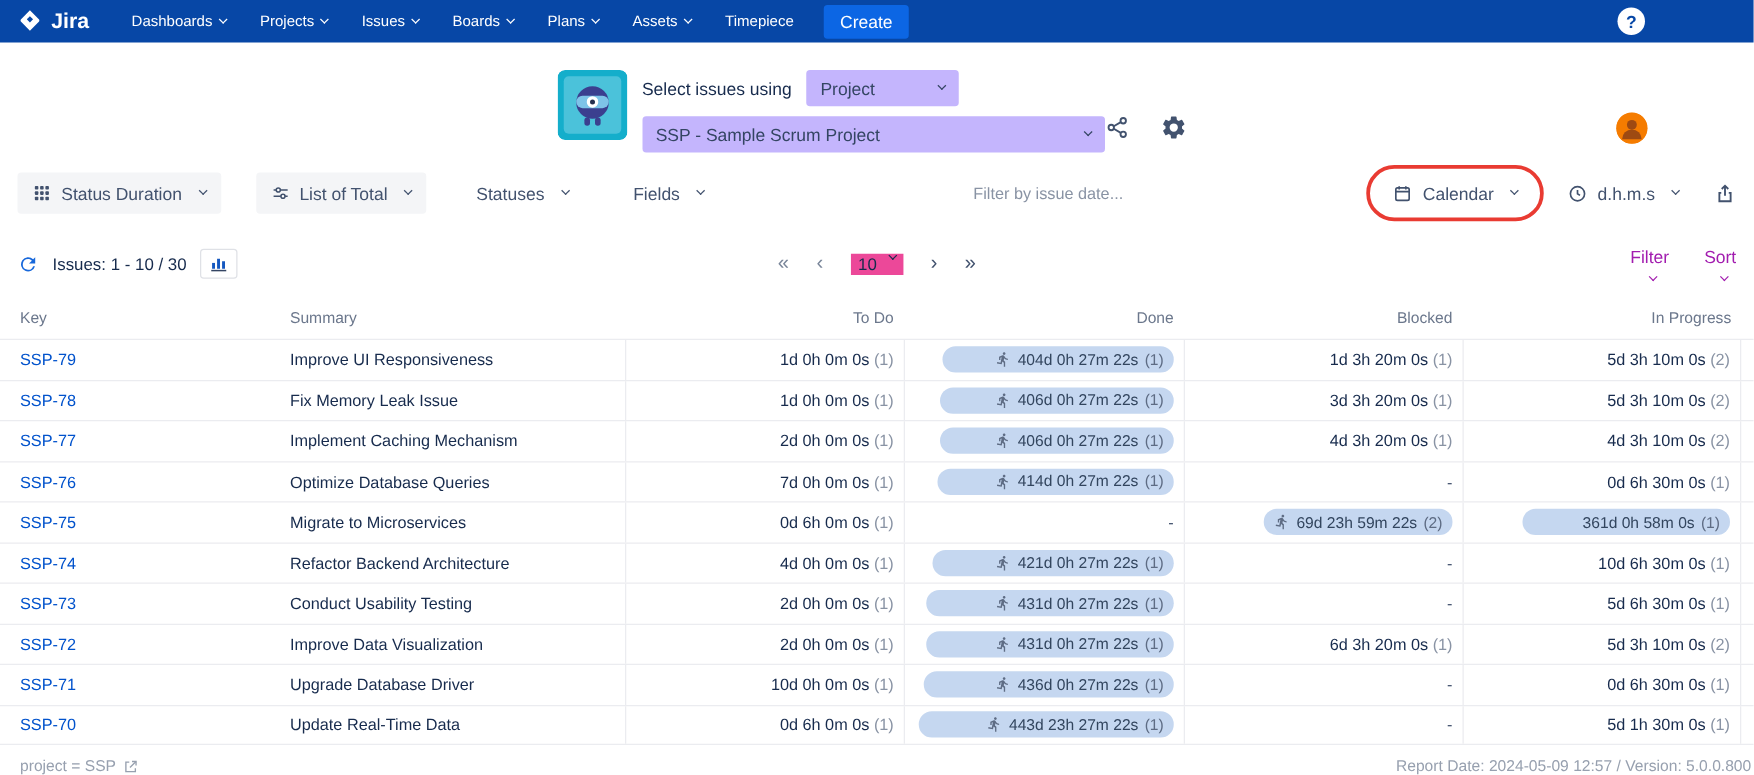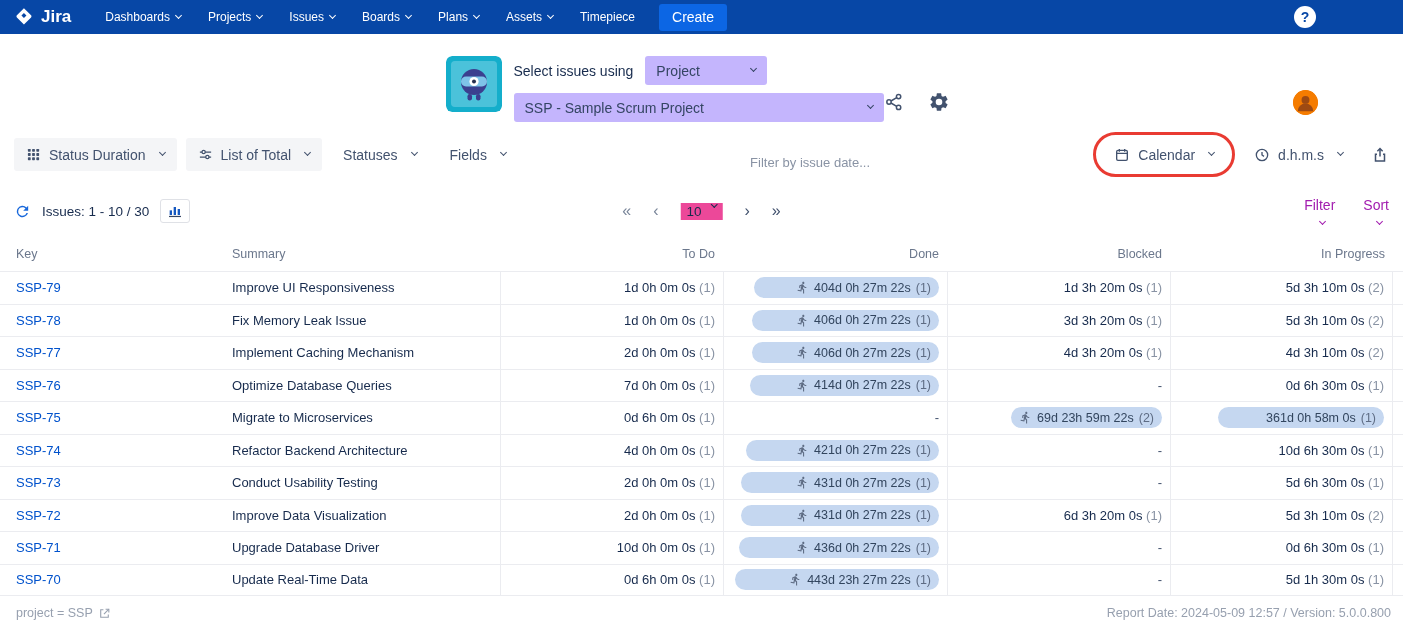--- a/index.html
+++ b/index.html
@@ -38,21 +38,21 @@
   .select-label{font-size:14px;color:var(--text-dark);}
   .drop{display:flex;align-items:center;justify-content:space-between;background:#c4b5fd;border:none;
         border-radius:3px;height:29px;padding:0 11px;font-size:14px;color:#344563;}
   .drop.small{width:122px;}
   .drop.wide{width:370px;margin-top:8px;margin-left:0;}
   .app-controls{display:flex;flex-direction:column;}
   .app-right{display:flex;gap:24px;padding-top:26px;padding-right:8px;}
   .icon-btn{background:none;border:none;padding:0;display:flex;align-items:center;}
 
   
-  .toolbar{display:flex;align-items:flex-end;margin-top:16px;padding:0 14px;gap:9px;position:relative;}
+  .toolbar{display:flex;align-items:center;margin-top:16px;padding:0 14px;gap:28px;position:relative;}
   .tbtn{display:flex;align-items:center;gap:8px;border:none;border-radius:3px;height:33px;
         font-size:14px;font-weight:500;color:#42526E;background:transparent;padding:0 12px;white-space:nowrap;}
   .tbtn.grey{background:#F4F5F7;}
   .date-filter{flex:1;}
   .date-filter input{width:100%;border:none;outline:none;text-align:center;font-size:13px;color:#ef4444;background:transparent;}
   .date-filter input::placeholder{color:#8993A4;}
   .toolbar-right{display:flex;align-items:center;gap:16px;}
   .cal-wrap{position:relative;}
   .annotation-red{position:absolute;top:-6px;left:-9px;right:-9px;bottom:-6px;
                   border:3px solid var(--annotation-red);border-radius:24px;pointer-events:none;}
@@ -82,21 +82,21 @@
             border-left:1px solid #EBECF0;padding-right:8px;white-space:nowrap;}
   .cell.inprogress{border-right:1px solid #EBECF0;}
   .cnt{color:#8993A4;}
   .dash{color:#42526E;}
   .pill{display:flex;align-items:center;justify-content:flex-end;gap:5px;background:var(--bar-fill);
         border-radius:10.5px;height:21px;padding:0 8px;color:#32455E;font-size:12.5px;}
   .pill .cnt{color:#5E6C84;}
   .runner{width:13px;height:13px;flex:0 0 auto;}
 
   
-  .footer{display:flex;justify-content:space-between;align-items:center;padding:10px 12px 0 16px;
+  .footer{display:flex;justify-content:space-between;align-items:center;padding:10px 2px 0 16px;
           color:#97A0AF;font-size:12.5px;}
   .f-left{display:flex;align-items:center;gap:5px;cursor:pointer;}
 </style>
 </head>
 <body>
 
 <header class="topnav">
   <div class="brand">
     <svg width="20" height="20" viewBox="0 0 32 32">
       <path fill="#fff" d="M15.9 2 4.6 13.3c-.9.9-.9 2.4 0 3.3L15.9 28l11.4-11.4c.9-.9.9-2.4 0-3.3L15.9 2zm0 15.5-4-4 4-4 4 4-4 4z"></path>

